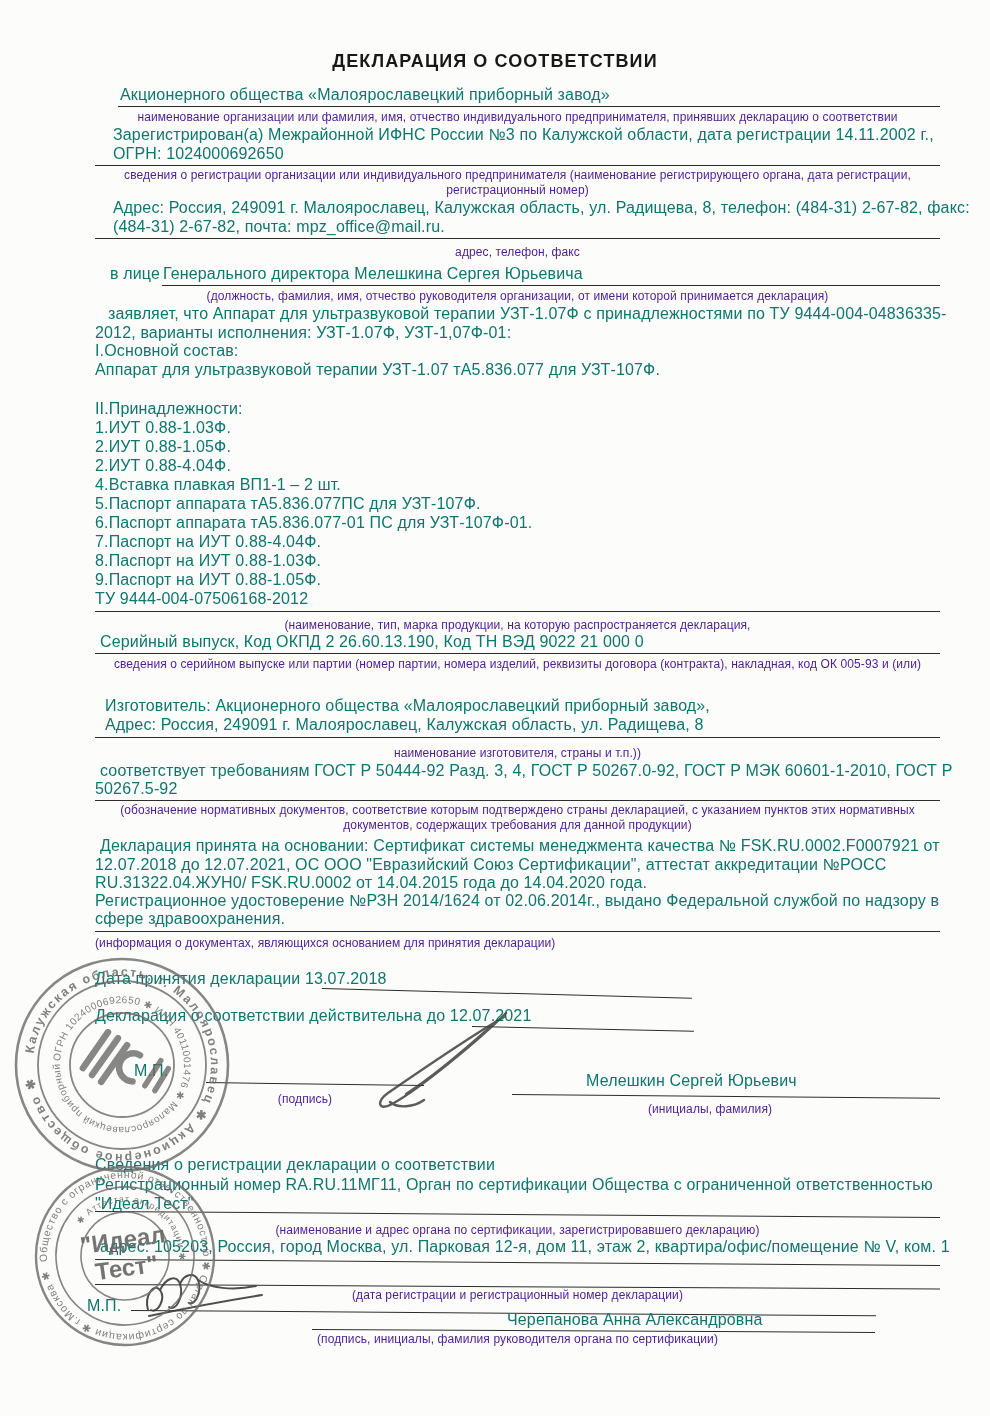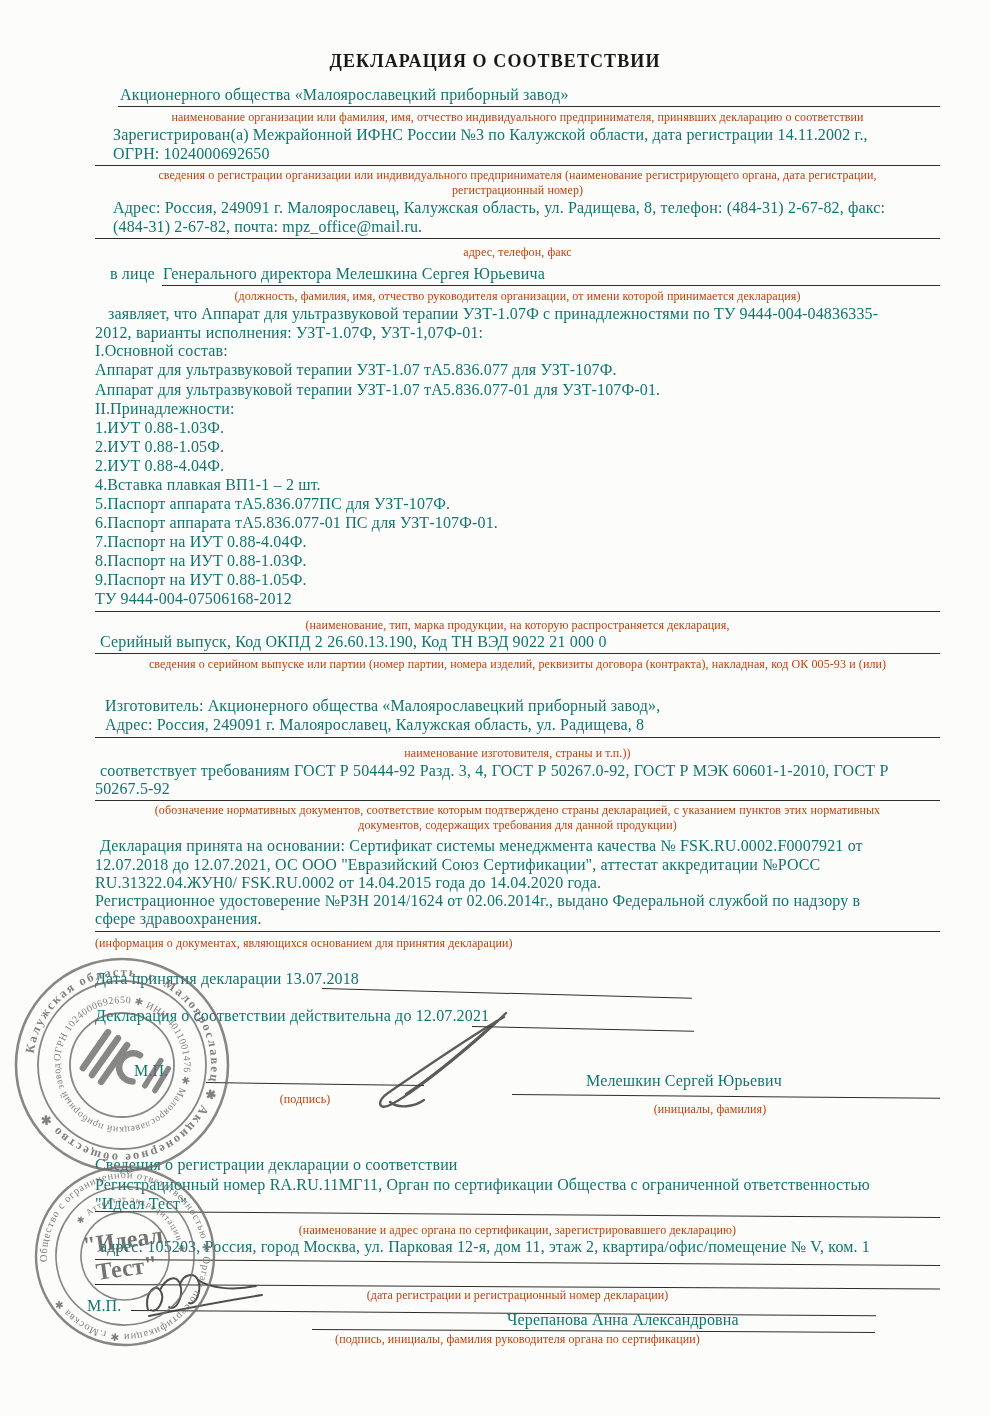--- a/index.html
+++ b/index.html
@@ -1,26 +1,26 @@
 <!DOCTYPE html>
 <html><head>
 <meta charset="utf-8">
 <style>
   html,body { margin:0; padding:0; background:#e8e8e6; }
   .page {
     position:relative; width:990px; height:1416px; margin:0 auto;
     background:#fcfcfa; overflow:hidden;
-    font-family:Liberation Serif, serif; color:#181818;
+    font-family:Liberation Sans, sans-serif; color:#181818;
   }
   .title {
     position:absolute; left:0; width:990px; text-align:center;
     font-weight:bold; font-size:18px; letter-spacing:1.1px; white-space:nowrap;
   }
   .ln { position:absolute; white-space:nowrap; font-size:16px; letter-spacing:.15px; color:#0f766e; }
-  .cap { position:absolute; white-space:nowrap; font-size:12px; color:#c2410c; letter-spacing:.1px; }
+  .cap { position:absolute; white-space:nowrap; font-size:12px; color:#4c1d95; letter-spacing:.1px; }
   .capc { left:95px; width:845px; text-align:center; }
   .rule { position:absolute; height:0; border-top:1.5px solid #2d2d2d; transform-origin:left center; }
   .thin { border-top-width:1.2px; }
   .stamp { position:absolute; filter:blur(.35px); }
   .sig { position:absolute; }
 </style>
 </head>
 <body>
 
 <div class="page">
@@ -44,21 +44,20 @@
 
   <div class="ln" style="left:110px; top:265px">в лице</div>
   <div class="ln" style="left:163px; top:265px">Генерального директора Мелешкина Сергея Юрьевича</div>
   <div class="rule" style="left:162px; top:285px; width:778px"></div>
   <div class="cap capc" style="top:289px">(должность, фамилия, имя, отчество руководителя организации, от имени которой принимается декларация)</div>
 
   <div class="ln" style="left:108px; top:305px">заявляет, что Аппарат для ультразвуковой терапии УЗТ-1.07Ф с принадлежностями по ТУ 9444-004-04836335-</div>
   <div class="ln" style="left:95px; top:324px">2012, варианты исполнения: УЗТ-1.07Ф, УЗТ-1,07Ф-01:</div>
   <div class="ln" style="left:95px; top:342px">I.Основной состав:</div>
   <div class="ln" style="left:95px; top:361px">Аппарат для ультразвуковой терапии УЗТ-1.07 тА5.836.077 для УЗТ-107Ф.</div>
-  <div class="ln" style="left:95px; top:381px">Аппарат для ультразвуковой терапии УЗТ-1.07 тА5.836.077-01 для УЗТ-107Ф-01.</div>
   <div class="ln" style="left:95px; top:400px">II.Принадлежности:</div>
   <div class="ln" style="left:95px; top:419px">1.ИУТ 0.88-1.03Ф.</div>
   <div class="ln" style="left:95px; top:438px">2.ИУТ 0.88-1.05Ф.</div>
   <div class="ln" style="left:95px; top:457px">2.ИУТ 0.88-4.04Ф.</div>
   <div class="ln" style="left:95px; top:476px">4.Вставка плавкая ВП1-1 – 2 шт.</div>
   <div class="ln" style="left:95px; top:495px">5.Паспорт аппарата тА5.836.077ПС для УЗТ-107Ф.</div>
   <div class="ln" style="left:95px; top:514px">6.Паспорт аппарата тА5.836.077-01 ПС для УЗТ-107Ф-01.</div>
   <div class="ln" style="left:95px; top:533px">7.Паспорт на ИУТ 0.88-4.04Ф.</div>
   <div class="ln" style="left:95px; top:552px">8.Паспорт на ИУТ 0.88-1.03Ф.</div>
   <div class="ln" style="left:95px; top:571px">9.Паспорт на ИУТ 0.88-1.05Ф.</div>

